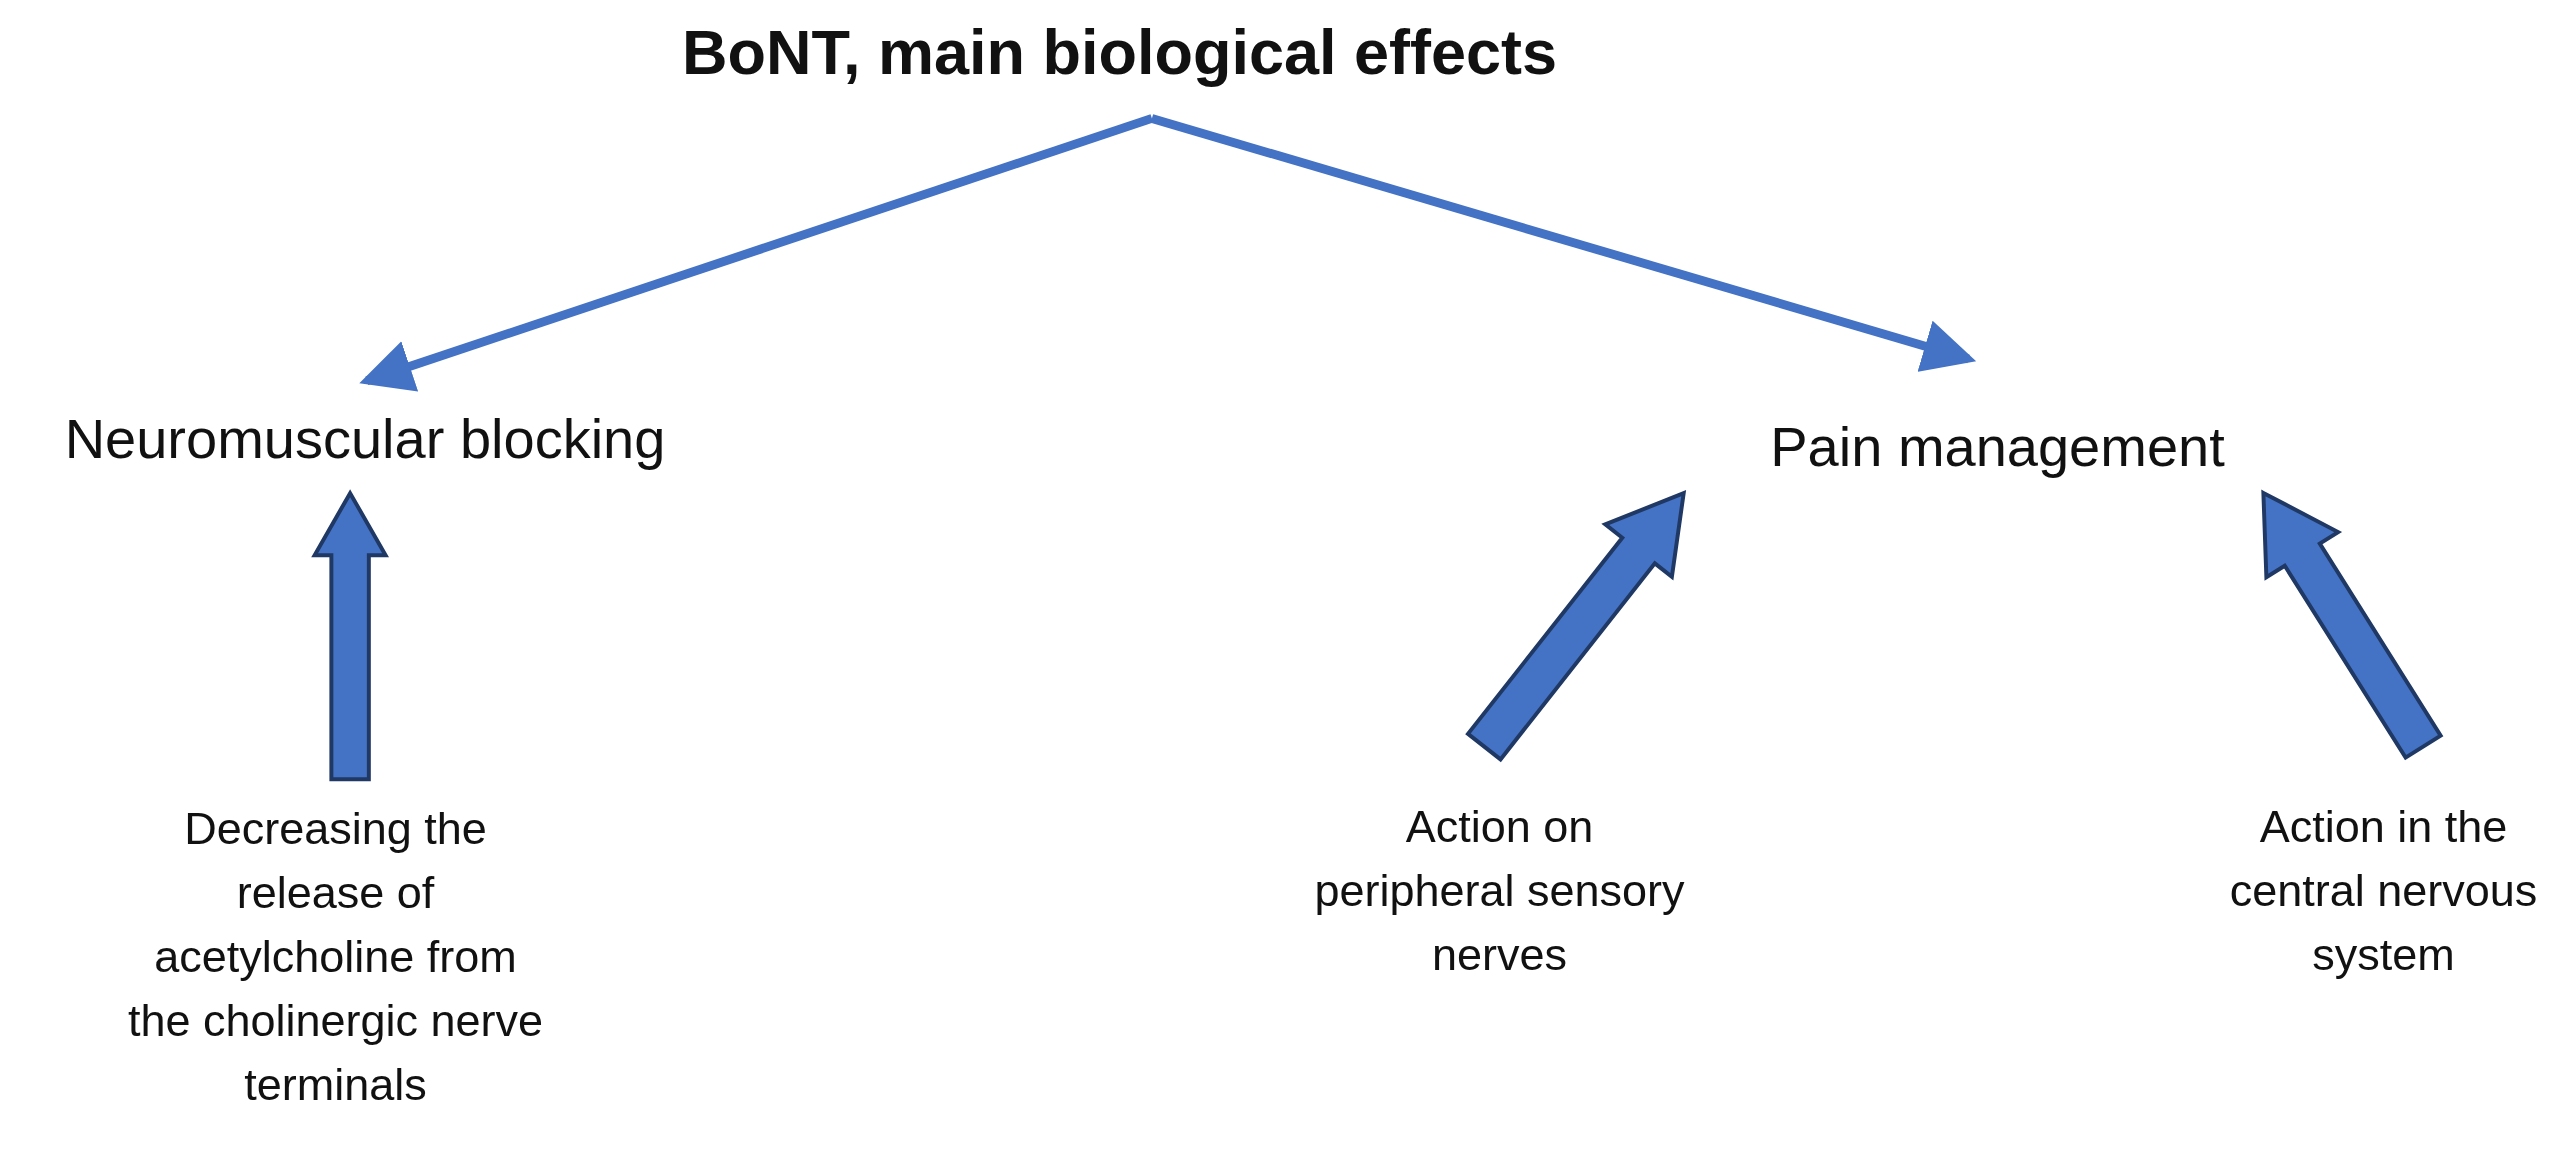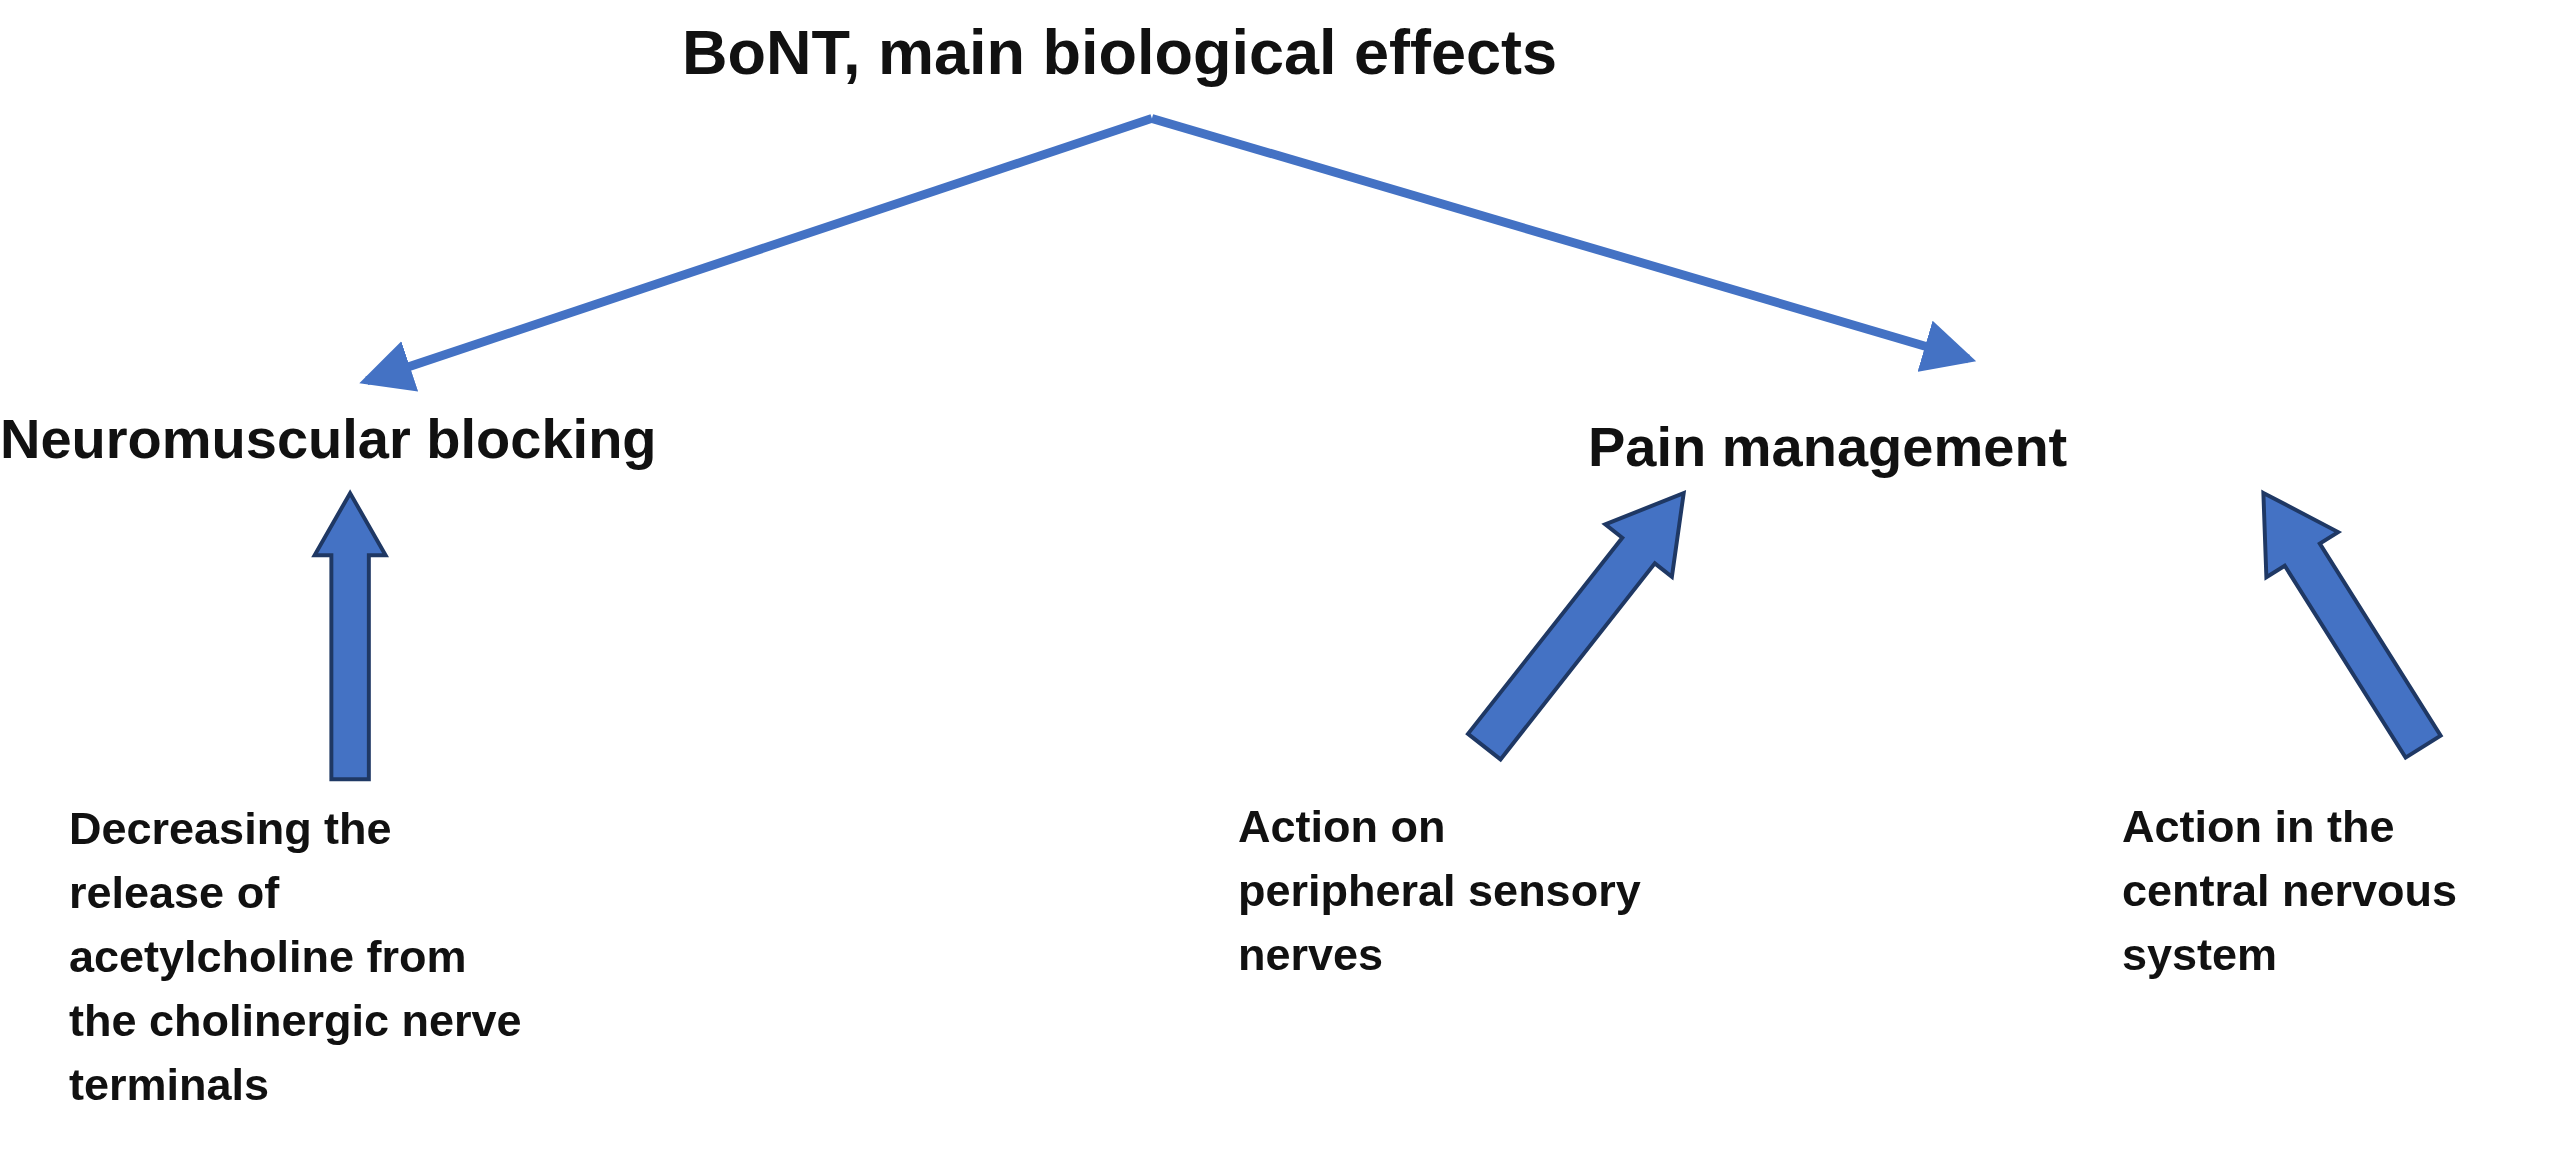--- a/index.html
+++ b/index.html
@@ -33,23 +33,25 @@
   }
   .connector-head { fill: var(--connector-blue); }
   .block-arrow {
     fill: var(--block-arrow-fill);
     stroke: var(--block-arrow-border);
     stroke-width: 4;
     stroke-linejoin: miter;
   }
   .label {
     position: absolute;
-    font-weight: 700;
+    font-weight: 400;
+    text-align: center;
     white-space: pre-line;
     color: var(--text-color);
+    margin-left: 15px;
   }
   .title {
     position: absolute;
     left: 528px; top: 16px; width: 1183px;
     font-size: 63px; font-weight: 700;
     text-align: center;
     color: var(--text-color);
     font-family: "Liberation Sans", sans-serif;
   }
   .branch { font-size: 56px; line-height: 65px; }

